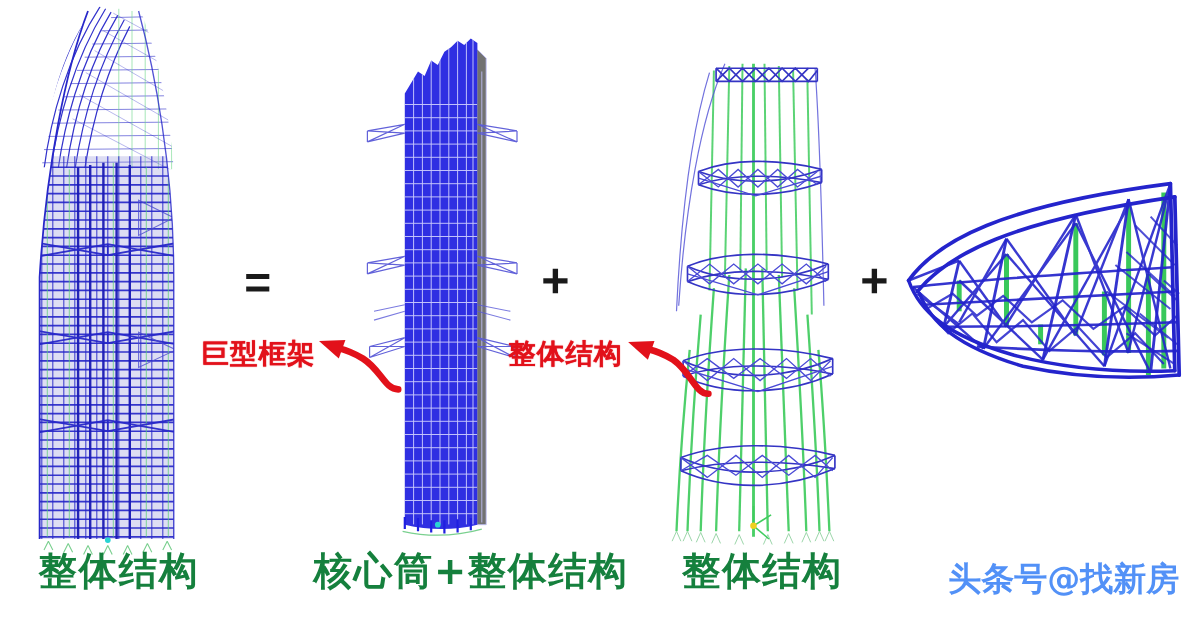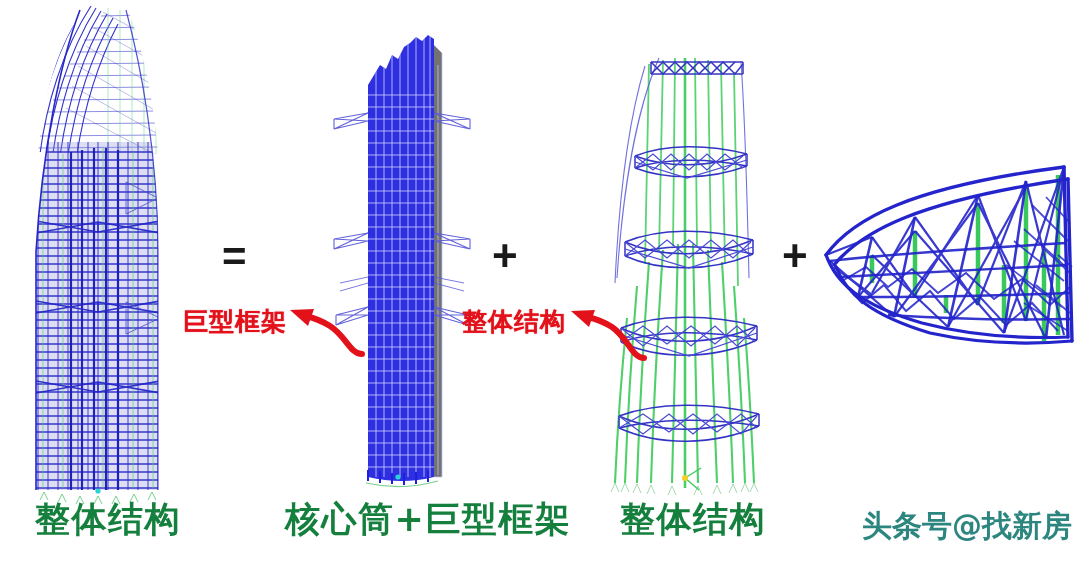--- a/index.html
+++ b/index.html
@@ -24,21 +24,21 @@
     font-family:"DejaVu Sans","Liberation Sans",sans-serif;
   }
   .annot{
     position:absolute;color:#e2111a;font-weight:700;font-size:25px;
     letter-spacing:1px;white-space:nowrap;
     font-family:"DejaVu Sans","Liberation Sans",sans-serif;
     text-shadow:0 0 1px #e2111a;
   }
   .watermark{
     position:absolute;bottom:14px;right:8px;
-    font-size:30px;font-weight:700;color:#0f766e;
+    font-size:30px;font-weight:700;color:#3b82f6;
     opacity:.88;letter-spacing:0px;white-space:nowrap;
     font-family:"DejaVu Sans","Liberation Sans",sans-serif;
   }
   svg{display:block;overflow:visible;}
 </style>
 </head>
 <body>
 
 <div class="stage">
 
@@ -291,21 +291,21 @@
         <path d="M38,258 L10,266 M104,258 L134,266"></path>
       </g>
 
       <g>
         <path d="M38,445 L38,456 M50,446 L50,458 M62,448 L62,459 M74,448 L74,460 M86,447 L86,459 M98,446 L98,457" stroke="#1f1fe0" stroke-width="2"></path>
         <path d="M36,458 Q72,466 108,456" fill="none" stroke="#7ad08f" stroke-width="1.2"></path>
         <circle cx="68" cy="452" r="2.6" fill="#29d3d3"></circle>
       </g>
     </svg>
   </div>
-  <div class="caption" style="left:285px;">核心筒+巨型框架</div>
+  <div class="caption" style="left:285px;">核心筒+整体结构</div>
 
   <div class="annot" style="left:183px;top:305px;">巨型框架</div>
   <svg class="model" style="left:286px;top:296px;" width="90" height="70" viewBox="0 0 90 70">
     <path d="M76,58 C64,58 60,40 44,30 C36,25 28,22 20,20" fill="none" stroke="#e2111a" stroke-width="6" stroke-linecap="round"></path>
     <path d="M4,14 L28,13 L22,30 Z" fill="#e2111a"></path>
   </svg>
 
   <div class="op op-plus" style="left:492px;top:234px;">+</div>
 
   <div class="model" style="left:595px;top:28px;width:175px;height:470px;">

